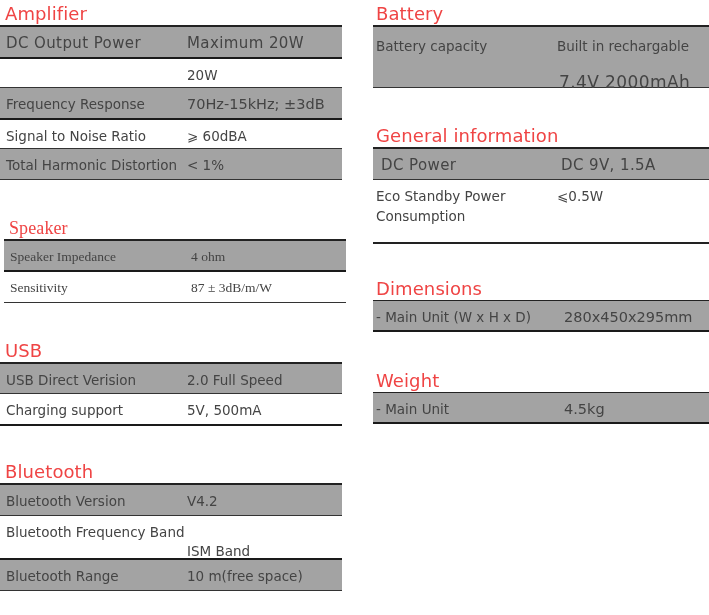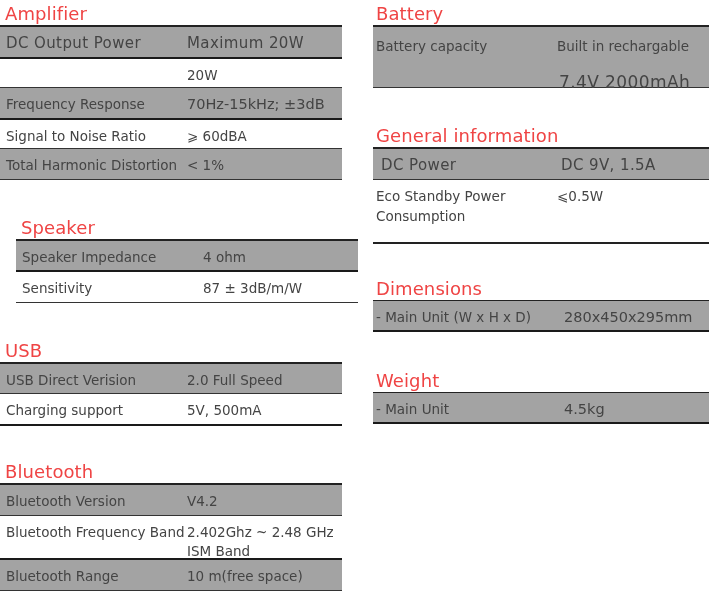--- a/index.html
+++ b/index.html
@@ -46,21 +46,21 @@
       <span class="k">Signal to Noise Ratio</span>
       <span class="v" style="left:187px">⩾ 60dBA</span>
     </div>
     <div class="row shade" style="height:31px">
       <span class="k">Total Harmonic Distortion</span>
       <span class="v" style="left:187px">&lt; 1%</span>
     </div>
   </div>
 </div>
 
-<div class="section" style="left:16px;top:217px;width:342px;">
+<div class="section" style="left:4px;top:217px;width:342px;font-family:Liberation Serif, serif;">
   <div class="sec-title">Speaker</div>
   <div class="table">
     <div class="row shade thick" style="height:31px">
       <span class="k">Speaker Impedance</span>
       <span class="v" style="left:187px">4 ohm</span>
     </div>
     <div class="row" style="height:31px">
       <span class="k">Sensitivity</span>
       <span class="v" style="left:187px">87 ± 3dB/m/W</span>
     </div>
@@ -83,21 +83,20 @@
 
 <div class="section" style="left:0;top:461px;width:342px;">
   <div class="sec-title">Bluetooth</div>
   <div class="table">
     <div class="row shade" style="height:31px">
       <span class="k">Bluetooth Version</span>
       <span class="v" style="left:187px">V4.2</span>
     </div>
     <div class="row thick" style="height:44px">
       <span class="k">Bluetooth Frequency Band</span>
-      <span class="v" style="left:187px">2.402Ghz ~ 2.48 GHz</span>
       <span class="v2" style="left:187px;top:26px">ISM Band</span>
     </div>
     <div class="row shade" style="height:31px">
       <span class="k">Bluetooth Range</span>
       <span class="v" style="left:187px">10 m(free space)</span>
     </div>
   </div>
 </div>
 
 <div class="section" style="left:373px;top:3px;width:336px;">

